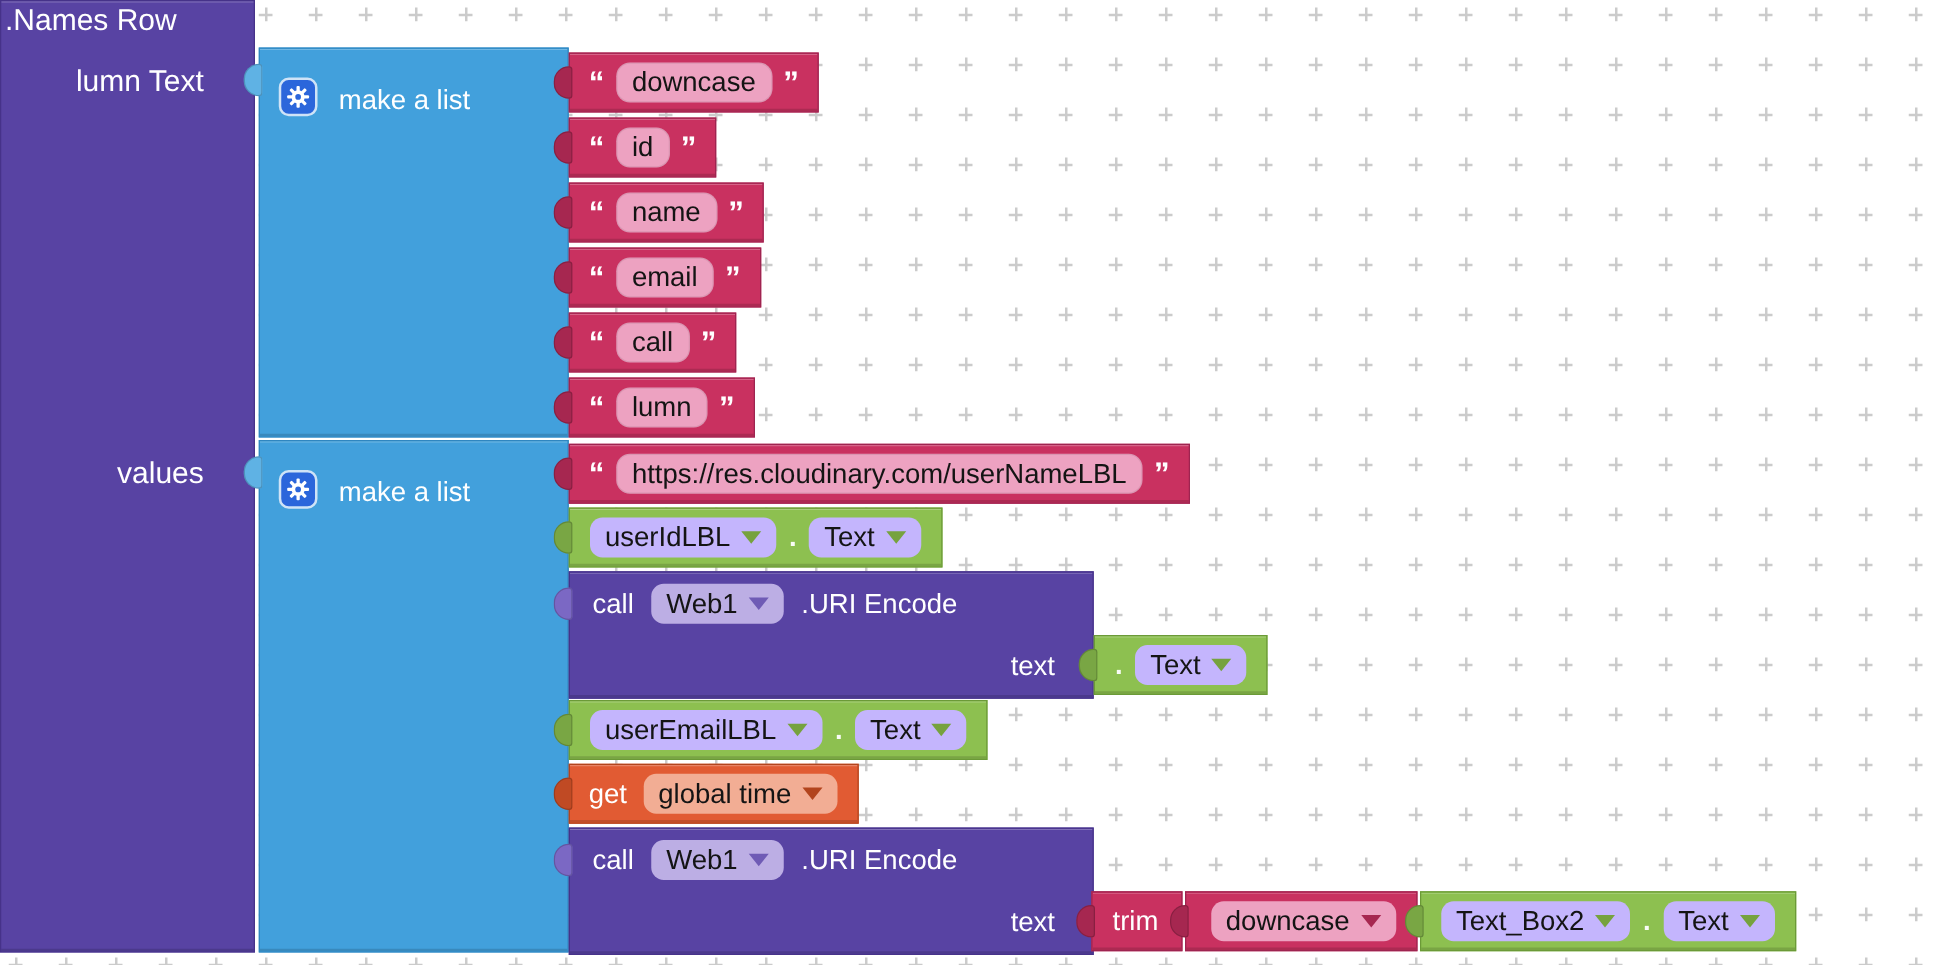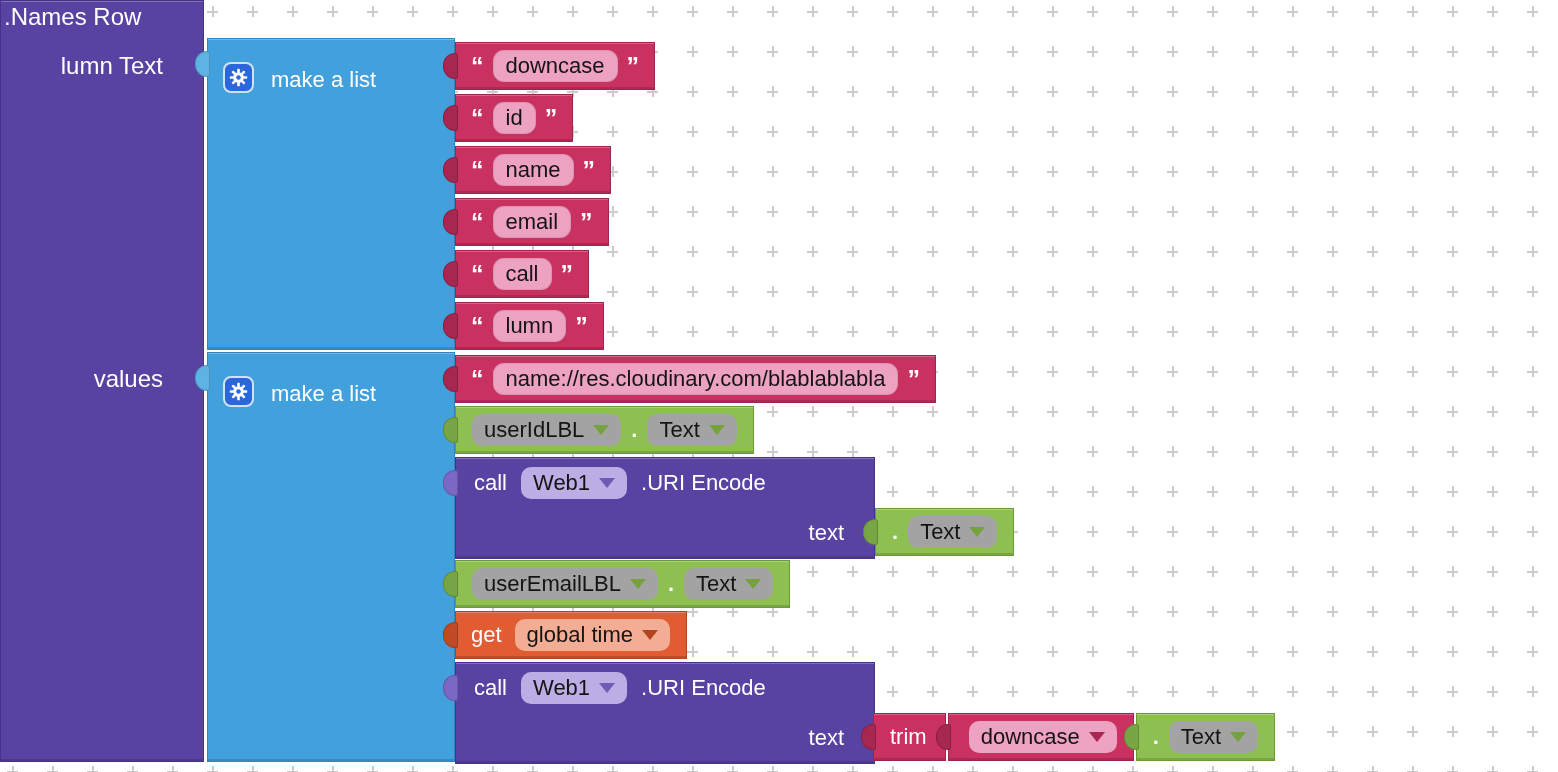--- a/index.html
+++ b/index.html
@@ -42,21 +42,21 @@
   .str-input{
     background:#EDA2C1;color:#141414;border-radius:11px;padding:3px 13px;
     line-height:1.15;box-shadow:inset 0 0 0 1px rgba(0,0,0,.08);
   }
 
   
   .dd{
     display:inline-flex;align-items:center;gap:9px;color:#141414;
     border-radius:10px;padding:4px 12px;line-height:1.1;cursor:pointer;
   }
-  .dd-green{background:#a3a3a3;}
+  .dd-green{background:#c4b5fd;}
   .dd-purple{background:#BCAEE4;}
   .dd-orange{background:#F2AD94;}
   .dd-pink{background:#EDA2C1;}
   .tri{width:0;height:0;border-left:8px solid transparent;border-right:8px solid transparent;border-top:10px solid;}
   .tri-green{border-top-color:#76A23E;}
   .tri-purple{border-top-color:#6F5BB5;}
   .tri-orange{border-top-color:#B2441D;}
   .tri-pink{border-top-color:#A62750;}
 
   .propb{padding:0 16px;gap:10px;}
@@ -944,21 +944,21 @@
     <span class="q">”</span>
   </div>
   <div class="block pinkb str plug h48" style="left:455px;top:302px;">
     <span class="q">“</span>
     <span class="str-input">lumn</span>
     <span class="q">”</span>
   </div>
 
   <div class="block pinkb str plug h48" style="left:455px;top:355px;">
     <span class="q">“</span>
-    <span class="str-input">name://res.cloudinary.com/blablablabla</span>
+    <span class="str-input">https://res.cloudinary.com/userNameLBL</span>
     <span class="q">”</span>
   </div>
 
   <div class="block greenb propb plug h48" style="left:455px;top:406px;">
     <span class="dd dd-green">
       <span>userIdLBL</span>
       <span class="tri tri-green"></span>
     </span>
     <span class="dot">.</span>
     <span class="dd dd-green">
@@ -1027,20 +1027,24 @@
     <div class="block pinkb trimb plug">
       <span>trim</span>
     </div>
     <div class="block pinkb dcaseb plug">
       <span class="dd dd-pink">
         <span>downcase</span>
         <span class="tri tri-pink"></span>
       </span>
     </div>
     <div class="block greenb propb plug">
+      <span class="dd dd-green">
+        <span>Text_Box2</span>
+        <span class="tri tri-green"></span>
+      </span>
       <span class="dot">.</span>
       <span class="dd dd-green">
         <span>Text</span>
         <span class="tri tri-green"></span>
       </span>
     </div>
   </div>
 </div>
 
 </body></html>

